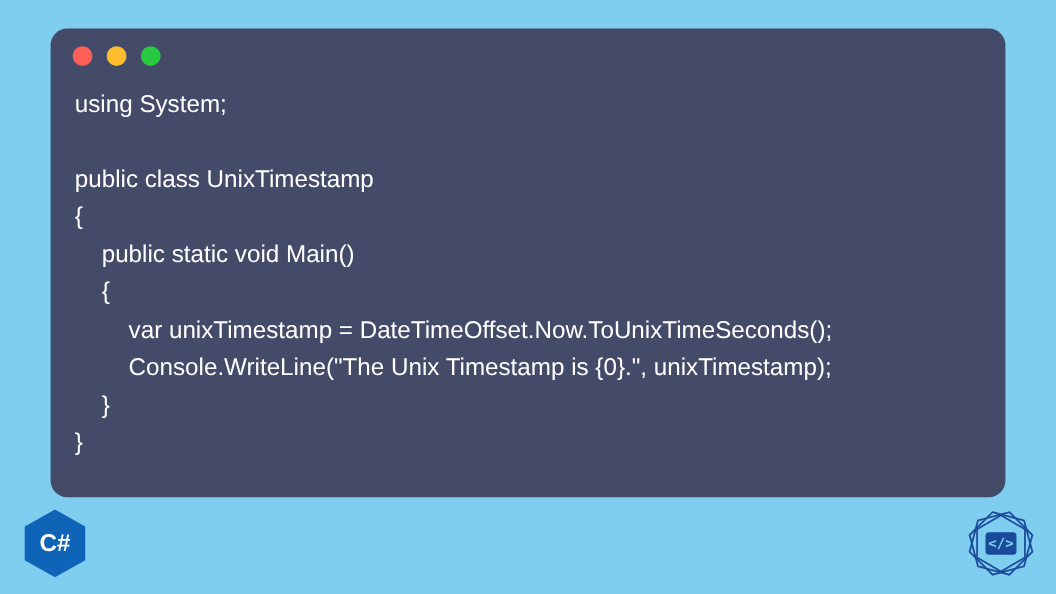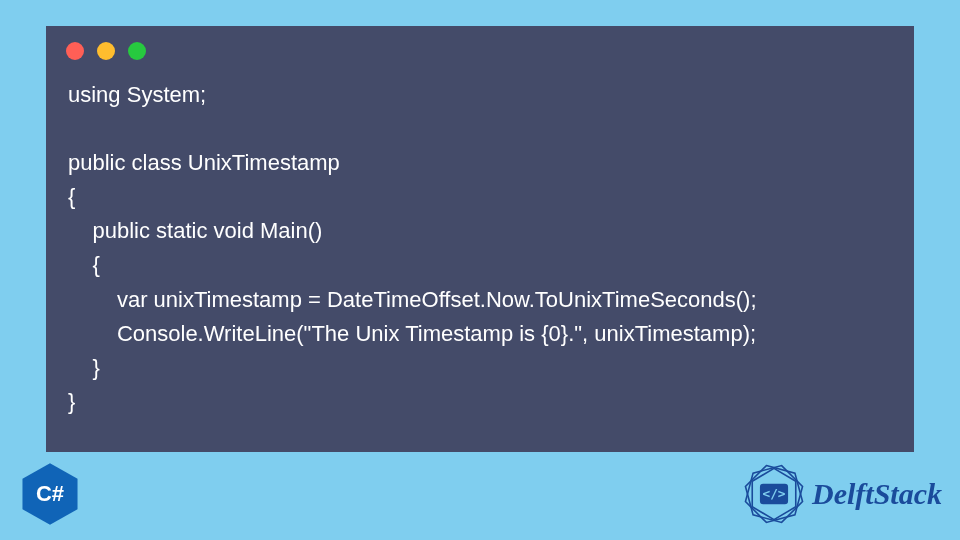--- a/index.html
+++ b/index.html
@@ -15,21 +15,21 @@
     position: relative;
     overflow: hidden;
   }
   .code-window {
     position: absolute;
     top: 26px;
     left: 46px;
     right: 46px;
     bottom: 88px;
     background: #444b69;
-    border-radius: 0;
+    border-radius: 15px;
     padding: 0;
   }
   .window-titlebar {
     display: flex;
     align-items: center;
     gap: 13px;
     padding: 16px 20px 8px 20px;
   }
   .traffic-light {
     width: 18px;
@@ -125,15 +125,14 @@
   <div class="brand">
     <svg class="brand-logo" viewBox="0 0 100 100">
       <g fill="none" stroke="#1a4b9b" stroke-width="2.5">
         <polygon points="50,4 90,27 90,73 50,96 10,73 10,27" transform="rotate(15 50 50)"></polygon>
         <polygon points="50,4 90,27 90,73 50,96 10,73 10,27" transform="rotate(-15 50 50)"></polygon>
         <polygon points="50,10 84,30 84,70 50,90 16,70 16,30"></polygon>
       </g>
       <rect x="28" y="34" width="44" height="32" rx="5" fill="#1a4b9b"></rect>
       <text x="50" y="56" text-anchor="middle" fill="#7fceef" font-size="20" font-family="monospace" font-weight="bold">&lt;/&gt;</text>
     </svg>
-    <div class="brand-text">DelftStack</div>
   </div>
 </div>
 
 </body></html>

